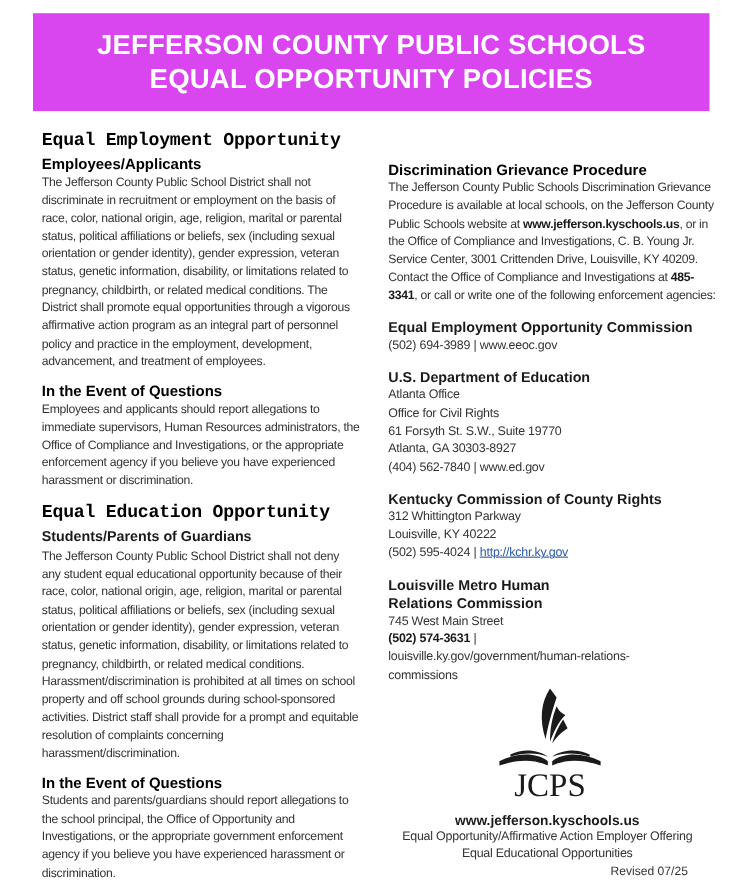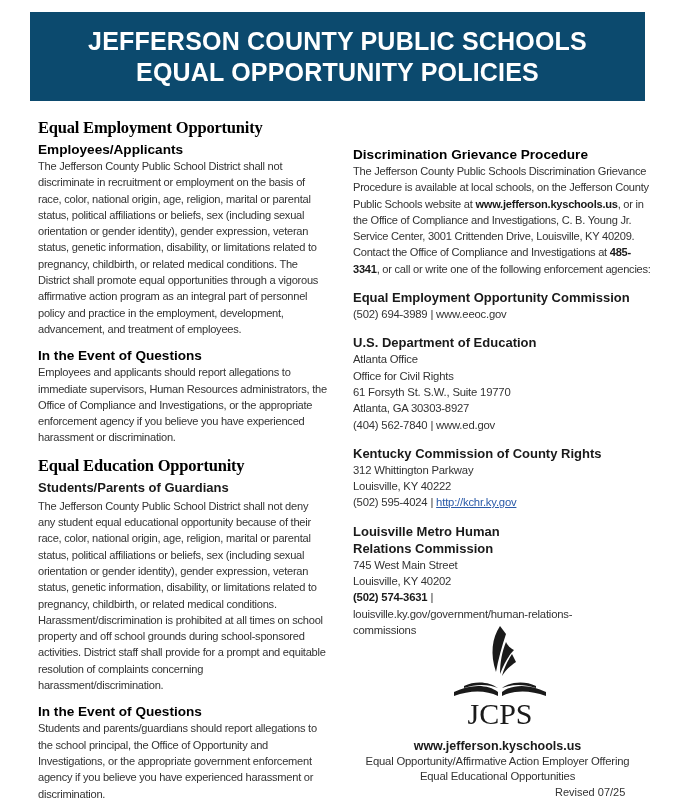--- a/index.html
+++ b/index.html
@@ -1,31 +1,31 @@
 <!DOCTYPE html>
 <html><head>
 <meta charset="utf-8">
 <style>
   * { box-sizing: border-box; margin: 0; padding: 0; }
   html, body { width: 675px; height: 803px; background: #ffffff; overflow: hidden; }
   body { position: relative; font-family: "Liberation Sans", sans-serif; color: #2a2a2a; }
 
   .banner {
     position: absolute; left: 30px; top: 12px; width: 615px; height: 89px;
-    background: #0c4a6e; color: #ffffff; text-align: center;
+    background: #d946ef; color: #ffffff; text-align: center;
     font-family: "Liberation Sans", sans-serif; font-weight: bold;
     font-size: 25px; line-height: 31px; padding-top: 14px; letter-spacing: 0.2px;
   }
   .banner div { white-space: nowrap; }
 
   .col { position: absolute; }
   .col-left { left: 38px; top: 118px; width: 290px; }
   .col-right { left: 353px; top: 146px; width: 300px; }
 
-  .h1 { font-family: Liberation Serif, serif; font-weight: bold; font-size: 16.5px; color: #000; line-height: 20px; letter-spacing: -0.2px; white-space: nowrap; }
+  .h1 { font-family: Liberation Mono, monospace; font-weight: bold; font-size: 16.5px; color: #000; line-height: 20px; letter-spacing: -0.2px; white-space: nowrap; }
   .h2 { font-family: Liberation Sans, sans-serif; font-weight: bold; font-size: 13.6px; color: #000; line-height: 17px; white-space: nowrap; }
   .h3 { font-family: "Liberation Sans", sans-serif; font-weight: bold; font-size: 13px; color: #1a1a1a; line-height: 17px; }
   p.body { font-size: 11.1px; line-height: 16.3px; color: #333; letter-spacing: -0.25px; }
   p.body b { color: #1a1a1a; }
   .sp-s { height: 3px; }
   .sp-m { height: 10px; }
   .sp-l { height: 12px; }
 
   .agency-line { font-size: 11.3px; line-height: 16.3px; color: #333; letter-spacing: -0.2px; }
   .link { color: #2a5aa8; text-decoration: underline; }
@@ -108,21 +108,20 @@
       <span>|</span>
       <span class="link">http://kchr.ky.gov</span>
     </div>
   </div>
 
   <div class="sp-l"></div>
 
   <div>
     <div class="h3" style="width:200px">Louisville Metro Human Relations Commission</div>
     <div class="agency-line">745 West Main Street</div>
-    <div class="agency-line">Louisville, KY  40202</div>
     <div class="agency-line" style="width:255px">
       <span class="bold-dark">(502) 574-3631</span>
       <span>|</span>
       <span>louisville.ky.gov/government/human-relations-commissions</span>
     </div>
   </div>
 </section>
 
 <div class="logo">
   <svg width="120" height="110" viewBox="0 0 120 110">

